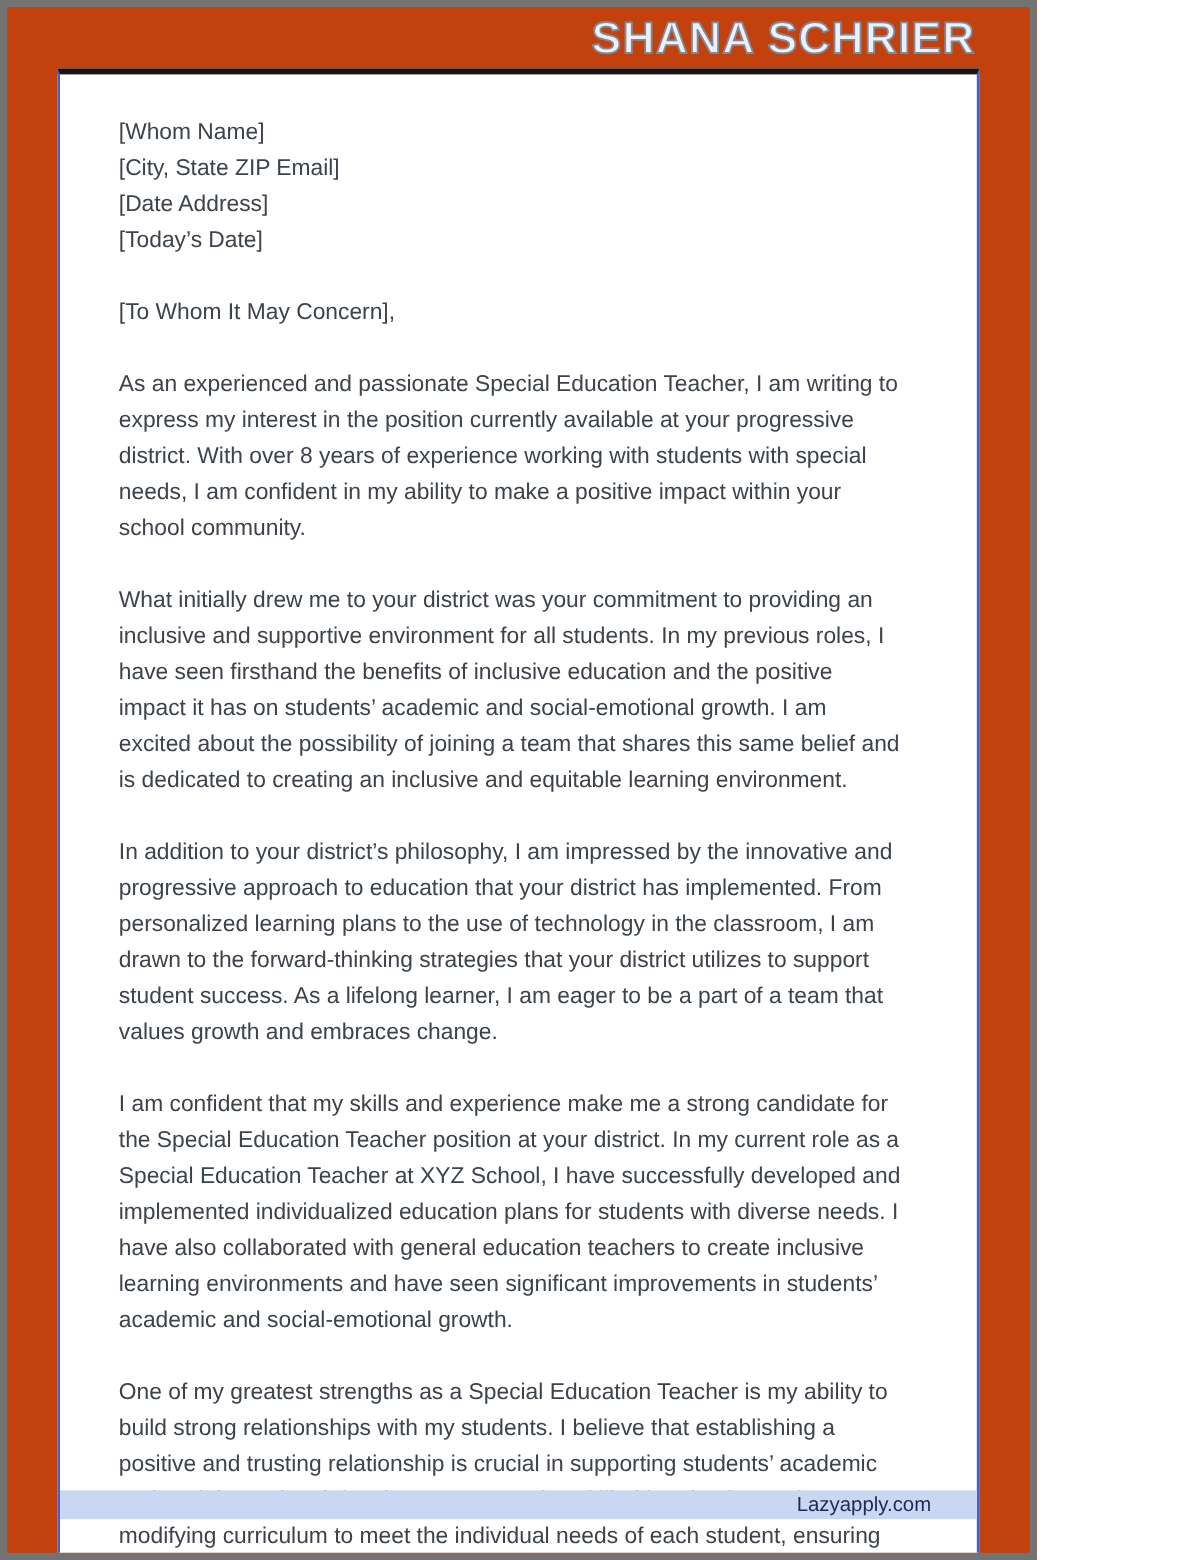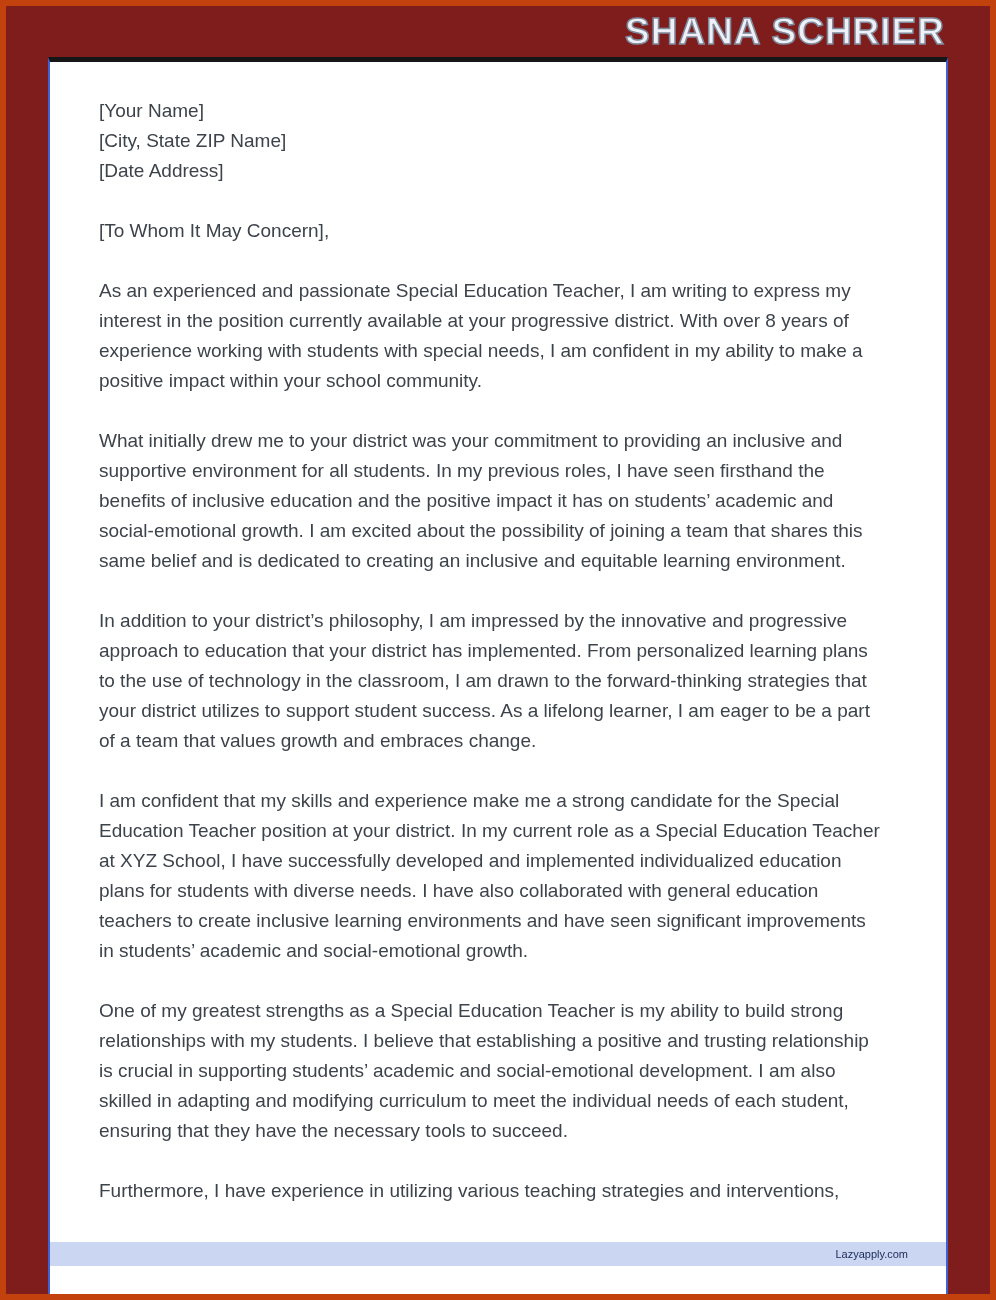--- a/index.html
+++ b/index.html
@@ -2,25 +2,25 @@
 <html><head>
 <meta charset="utf-8">
 <style>
   html, body {
     margin: 0;
     padding: 0;
     font-family: "Liberation Sans", sans-serif;
   }
   .page {
     position: relative;
-    width: 996px;
+    width: 864px;
     height: 1300px;
     box-sizing: border-box;
-    border: 6px solid #c2410c;
-    background: #7f1d1d;
+    border: 6px solid #737373;
+    background: #c2410c;
     overflow: hidden;
   }
   .header {
     height: 51px;
     display: flex;
     align-items: center;
     justify-content: flex-end;
     padding-right: 45px;
   }
   .brand {
@@ -62,40 +62,41 @@
     height: 24px;
     background: #cbd6f3;
     display: flex;
     align-items: center;
     justify-content: flex-end;
     padding-right: 38px;
     box-sizing: border-box;
     z-index: 2;
   }
   .watermark {
-    font-size: 11px;
+    font-size: 17px;
     color: #1b2a55;
   }
 </style>
 </head>
 <body>
 
 <div class="page">
 
   <header class="header">
     <h1 class="brand">SHANA SCHRIER</h1>
   </header>
 
   <main class="card">
     <div class="letter">
 
       <div class="sender">
-        <div class="line">[Your Name]</div>
-        <div class="line">[City, State ZIP Name]</div>
+        <div class="line">[Whom Name]</div>
+        <div class="line">[City, State ZIP Email]</div>
         <div class="line">[Date Address]</div>
+        <div class="line">[Today’s Date]</div>
       </div>
 
       <p>[To Whom It May Concern],</p>
 
       <p>As an experienced and passionate Special Education Teacher, I am writing to express my interest in the position currently available at your progressive district. With over 8 years of experience working with students with special needs, I am confident in my ability to make a positive impact within your school community.</p>
       <p>What initially drew me to your district was your commitment to providing an inclusive and supportive environment for all students. In my previous roles, I have seen firsthand the benefits of inclusive education and the positive impact it has on students’ academic and social-emotional growth. I am excited about the possibility of joining a team that shares this same belief and is dedicated to creating an inclusive and equitable learning environment.</p>
       <p>In addition to your district’s philosophy, I am impressed by the innovative and progressive approach to education that your district has implemented. From personalized learning plans to the use of technology in the classroom, I am drawn to the forward-thinking strategies that your district utilizes to support student success. As a lifelong learner, I am eager to be a part of a team that values growth and embraces change.</p>
       <p>I am confident that my skills and experience make me a strong candidate for the Special Education Teacher position at your district. In my current role as a Special Education Teacher at XYZ School, I have successfully developed and implemented individualized education plans for students with diverse needs. I have also collaborated with general education teachers to create inclusive learning environments and have seen significant improvements in students’ academic and social-emotional growth.</p>
       <p>One of my greatest strengths as a Special Education Teacher is my ability to build strong relationships with my students. I believe that establishing a positive and trusting relationship is crucial in supporting students’ academic and social-emotional development. I am also skilled in adapting and modifying curriculum to meet the individual needs of each student, ensuring that they have the necessary tools to succeed.</p>
       <p>Furthermore, I have experience in utilizing various teaching strategies and interventions,</p>

